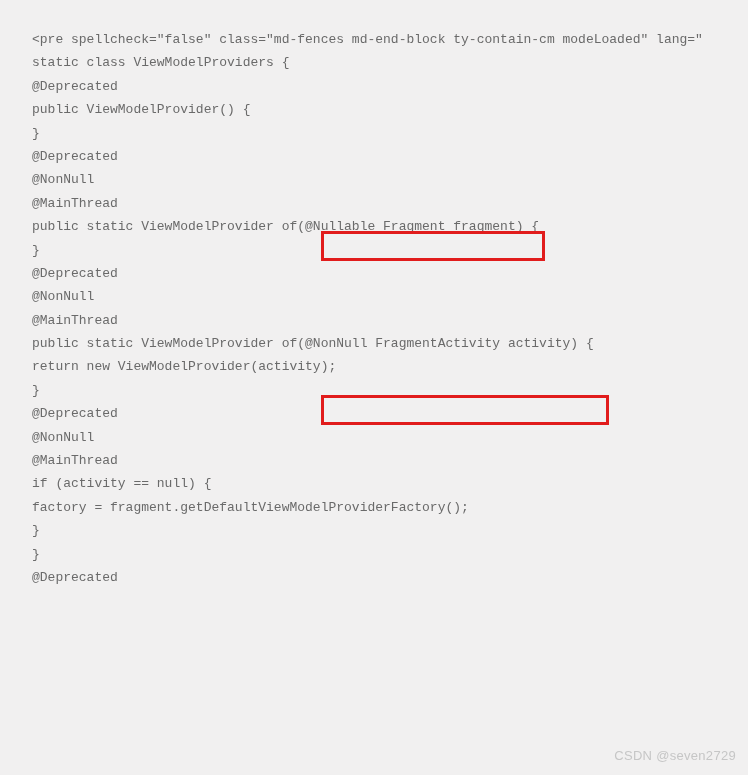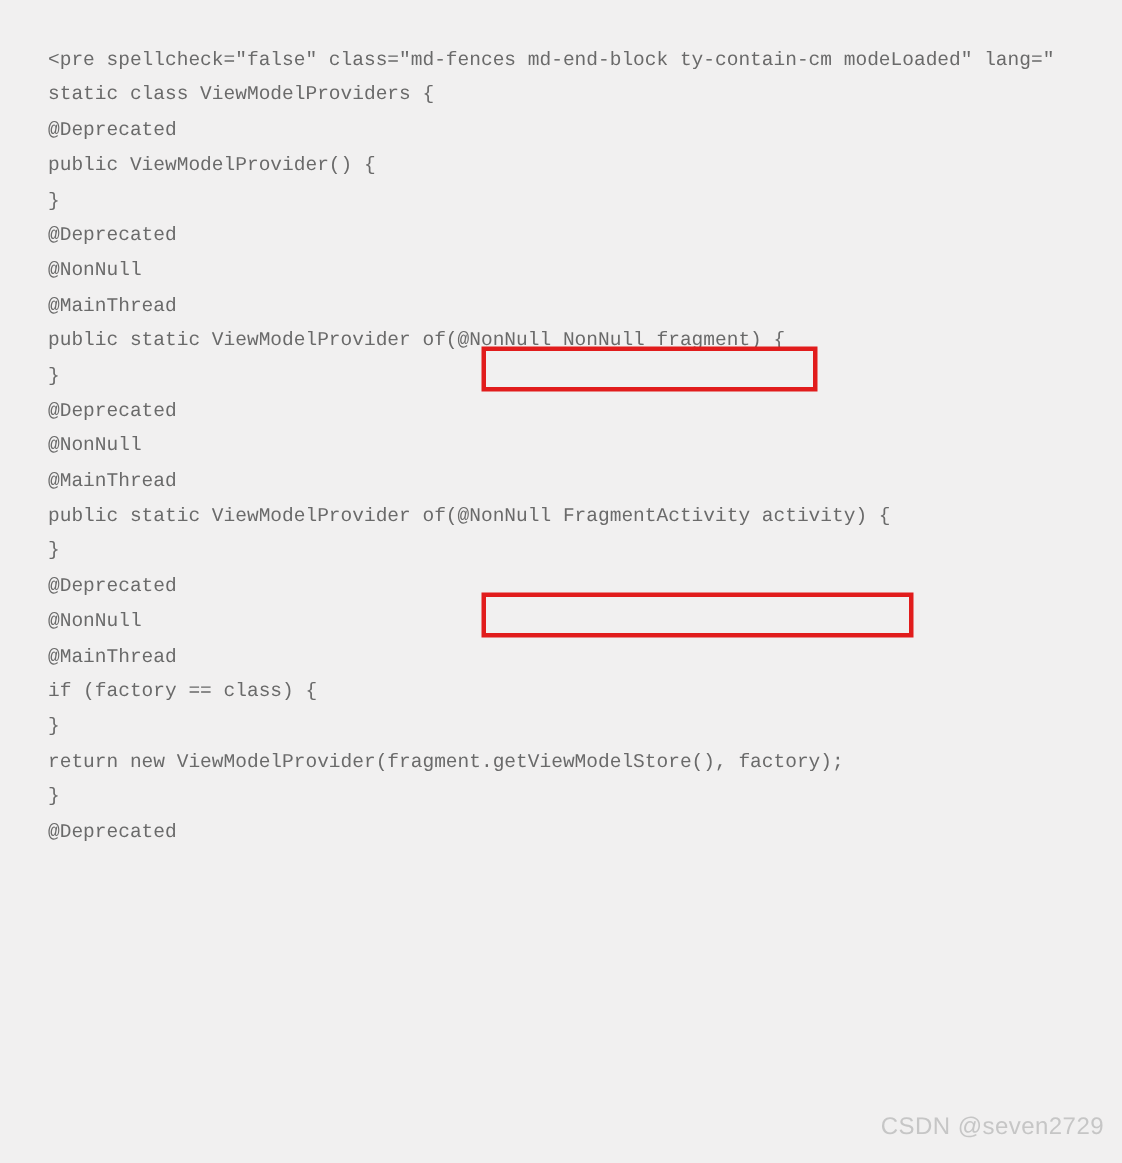--- a/index.html
+++ b/index.html
@@ -31,53 +31,54 @@
       position: absolute;
       border: 3px solid #e11c1c;
       background: transparent;
       pointer-events: none;
     }
     .watermark {
       position: absolute;
       bottom: 8px;
       right: 12px;
       color: #c6c6c6;
-      font-size: 16px;
+      font-size: 13px;
       font-family: Arial, sans-serif;
       letter-spacing: 0.3px;
     }
   </style>
 </head>
 <body>
 
 <div class="code-container">
   <span class="line">&lt;pre spellcheck="false" class="md-fences md-end-block ty-contain-cm modeLoaded" lang="</span>
   <span class="line">static class ViewModelProviders {</span>
   <span class="line">@Deprecated</span>
   <span class="line">public ViewModelProvider() {</span>
   <span class="line">}</span>
   <span class="line"></span>
   <span class="line">@Deprecated</span>
   <span class="line">@NonNull</span>
   <span class="line">@MainThread</span>
-  <span class="line">public static ViewModelProvider of(@NonNull NonNull fragment) {</span>
+  <span class="line">public static ViewModelProvider of(@Nullable Fragment fragment) {</span>
   <span class="line">}</span>
   <span class="line"></span>
   <span class="line">@Deprecated</span>
   <span class="line">@NonNull</span>
   <span class="line">@MainThread</span>
   <span class="line">public static ViewModelProvider of(@NonNull FragmentActivity activity) {</span>
+  <span class="line">return new ViewModelProvider(activity);</span>
   <span class="line">}</span>
   <span class="line"></span>
   <span class="line">@Deprecated</span>
   <span class="line">@NonNull</span>
   <span class="line">@MainThread</span>
-  <span class="line">if (factory == class) {</span>
+  <span class="line">if (activity == null) {</span>
+  <span class="line">factory = fragment.getDefaultViewModelProviderFactory();</span>
   <span class="line">}</span>
-  <span class="line">return new ViewModelProvider(fragment.getViewModelStore(), factory);</span>
   <span class="line">}</span>
   <span class="line"></span>
   <span class="line"></span>
   <span class="line">@Deprecated</span>
 
   <div class="highlight-box" style="top:203px; left:289px; width:224px; height:30px;"></div>
   <div class="highlight-box" style="top:367px; left:289px; width:288px; height:30px;"></div>
 </div>
 
 <div class="watermark">CSDN @seven2729</div>

